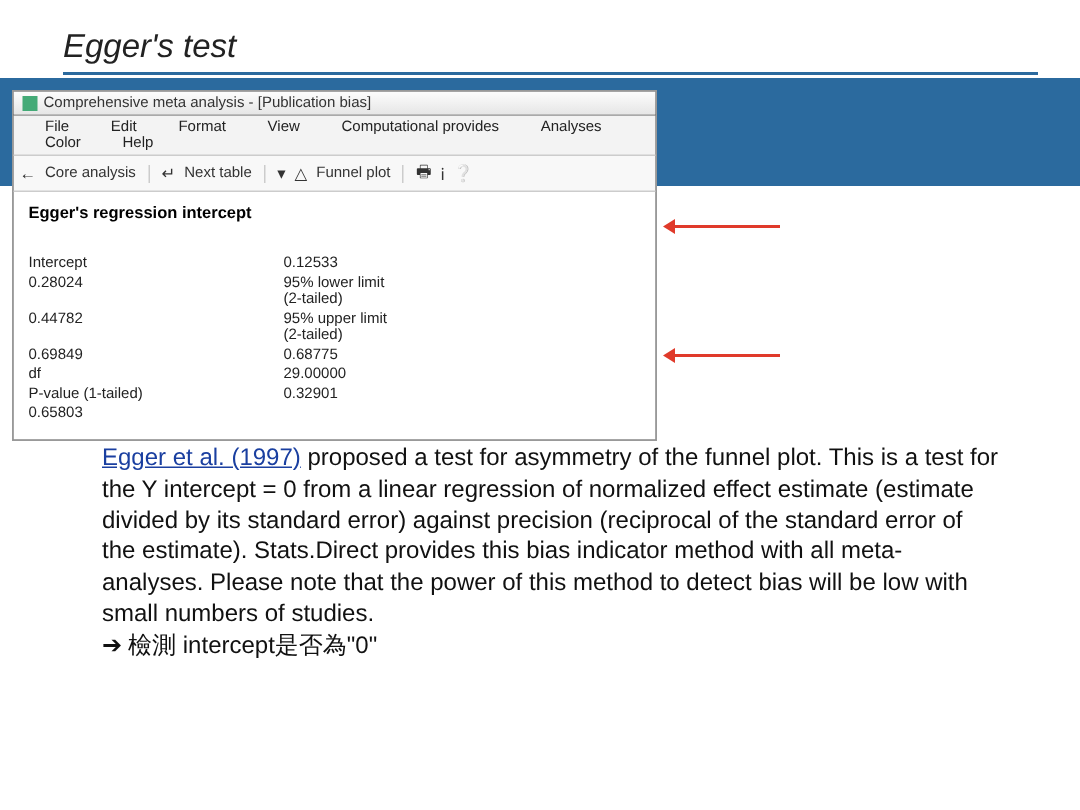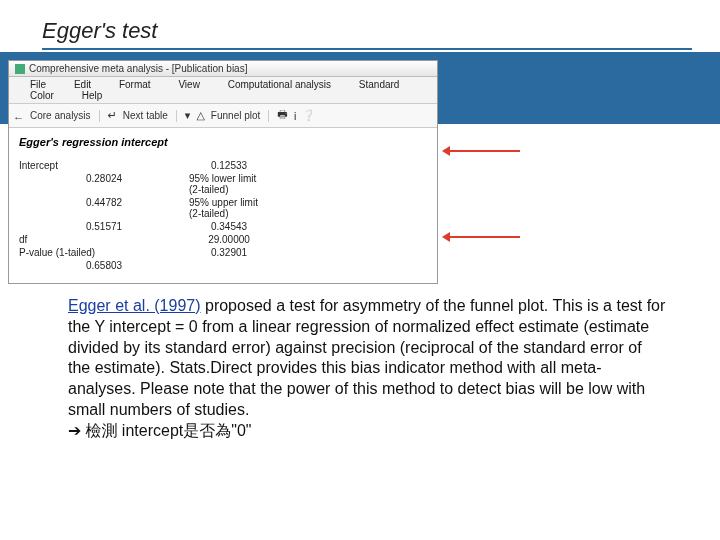--- a/index.html
+++ b/index.html
@@ -91,31 +91,30 @@
     margin: 0 2px;
   }
   .tb-icon { font-size: 11px; }
   .content-pane {
     padding: 8px 10px 12px 10px;
     background: #fff;
   }
   .content-heading {
     font-weight: bold;
     font-size: 11px;
-    margin-bottom: 12px;
-    font-style: italic;
+    margin-bottom: 22px;
   }
   .stats-table {
     display: grid;
     grid-template-columns: 170px 80px;
     row-gap: 2px;
     font-size: 10px;
     color: #222;
   }
-  .stats-table .val { text-align: center; }
+  .stats-table .val { text-align: left; }
   .arrow-red {
     position: absolute;
     height: 2px;
     background: #e03a2a;
   }
   .arrow-red::before {
     content: "";
     position: absolute;
     left: -8px;
     top: -4px;
@@ -158,22 +157,22 @@
 <div class="app-window">
   <div class="app-titlebar">
     <span class="icon"></span>
     <span>Comprehensive meta analysis - [Publication bias]</span>
   </div>
   <div class="menubar">
     <span>File</span>
     <span>Edit</span>
     <span>Format</span>
     <span>View</span>
-    <span>Computational analysis</span>
-    <span>Standard</span>
+    <span>Computational provides</span>
+    <span>Analyses</span>
     <span>Color</span>
     <span>Help</span>
   </div>
   <div class="toolbar">
     <span class="tb-icon">←</span>
     <span>Core analysis</span>
     <span class="tb-sep"></span>
     <span class="tb-icon">↵</span>
     <span>Next table</span>
     <span class="tb-sep"></span>
@@ -187,22 +186,22 @@
   </div>
   <div class="content-pane">
     <div class="content-heading">Egger's regression intercept</div>
     <div class="stats-table">
       <div>Intercept</div>
         <div class="val">0.12533</div>
         <div class="val">0.28024</div>
       <div>95% lower limit (2-tailed)</div>
         <div class="val">0.44782</div>
       <div>95% upper limit (2-tailed)</div>
-        <div class="val">0.51571</div>
-        <div class="val">0.34543</div>
+        <div class="val">0.69849</div>
+        <div class="val">0.68775</div>
       <div>df</div>
         <div class="val">29.00000</div>
       <div>P-value (1-tailed)</div>
         <div class="val">0.32901</div>
         <div class="val">0.65803</div>
     </div>
   </div>
 </div>
 
 <div class="arrow-red arrow1"></div>

